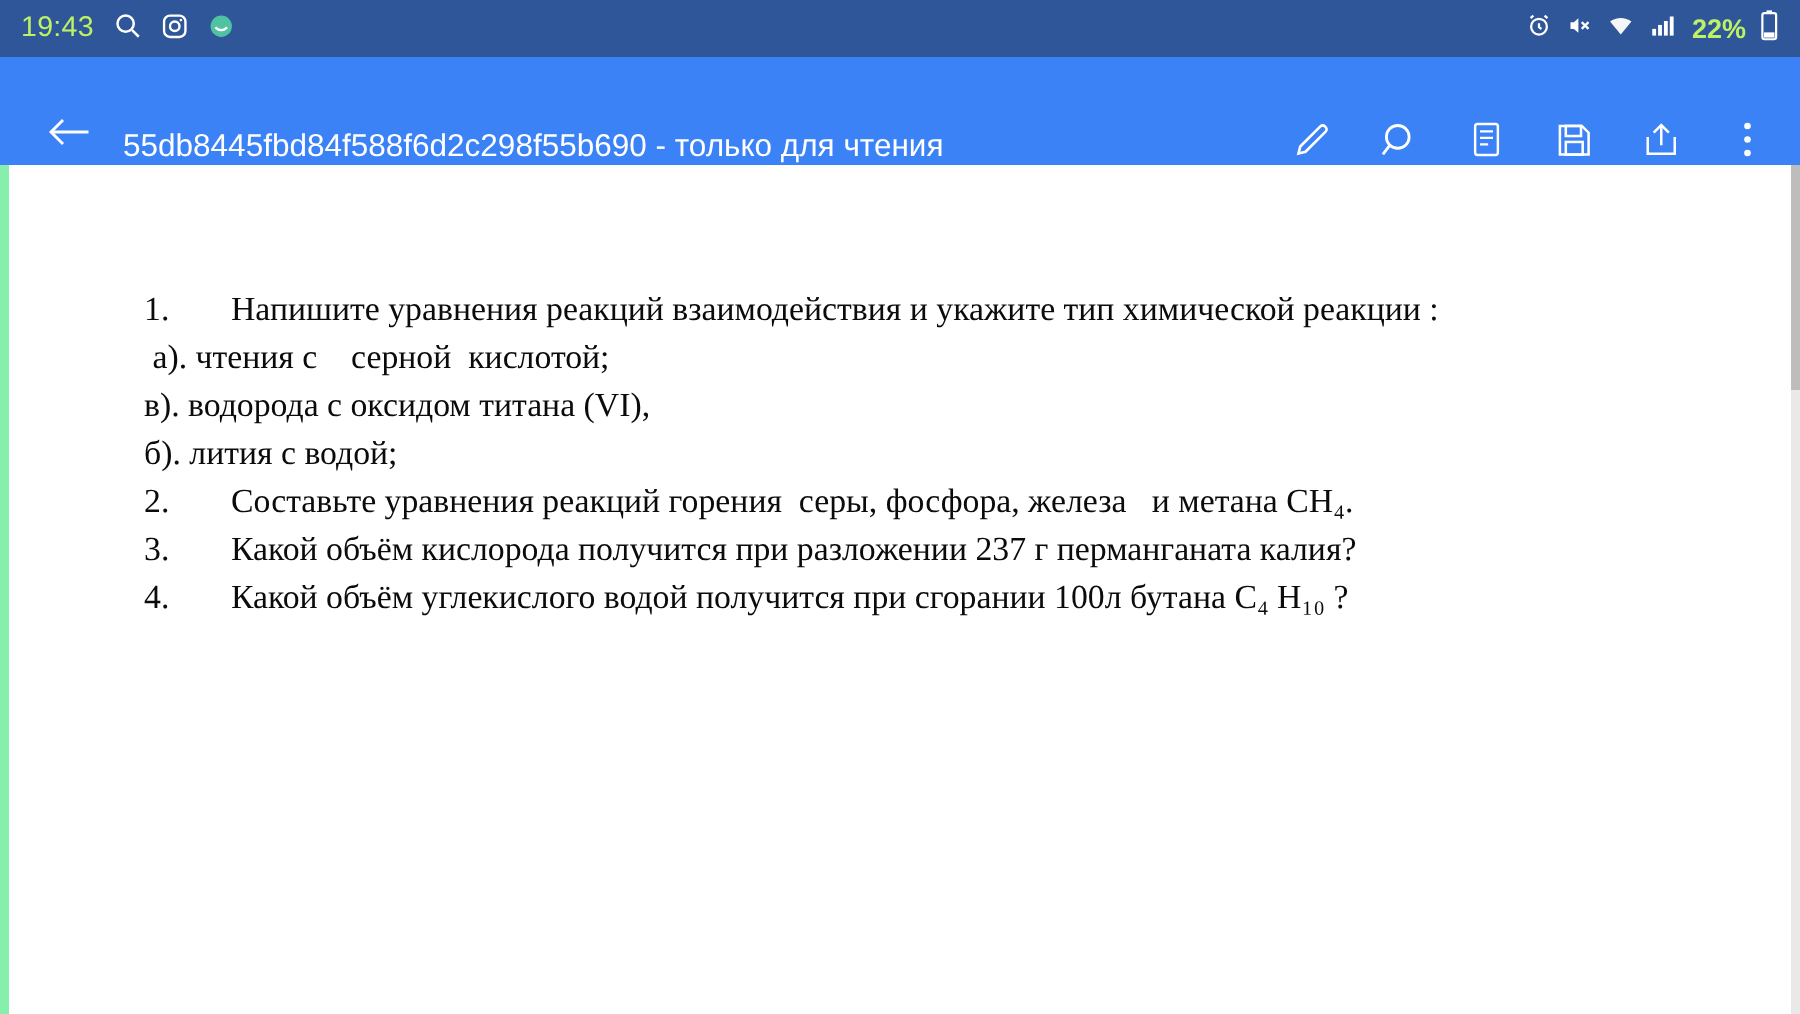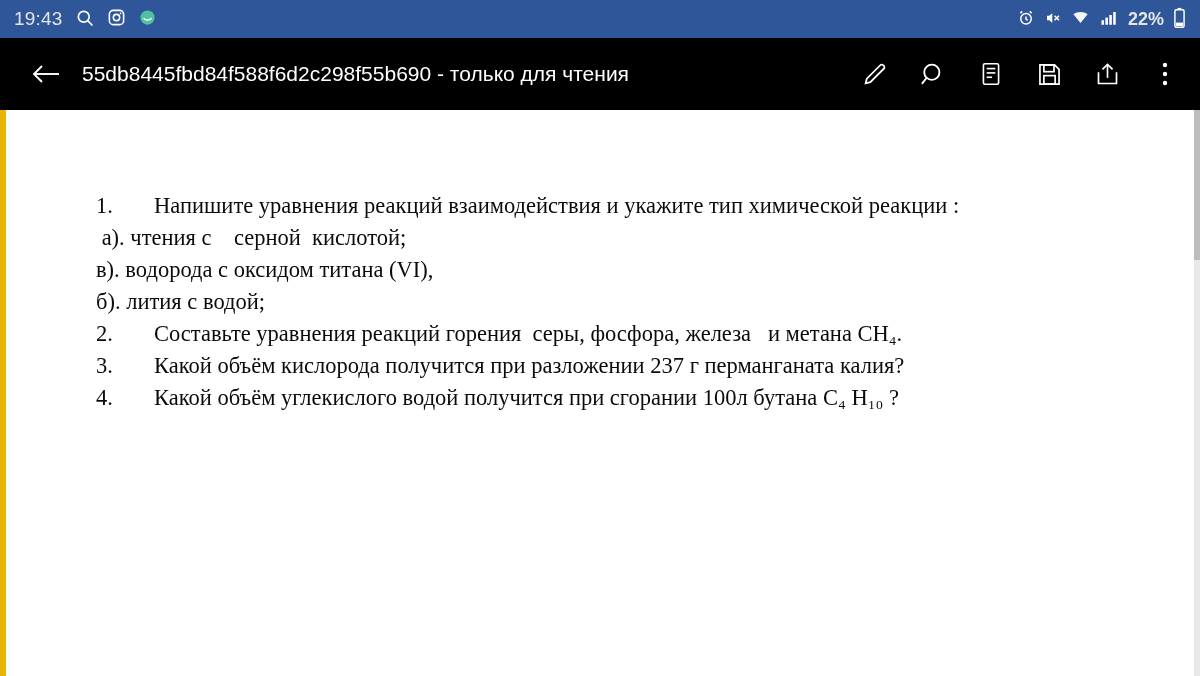--- a/index.html
+++ b/index.html
@@ -8,38 +8,38 @@
     background: #ffffff;
     font-family: "Liberation Sans", sans-serif;
     overflow: hidden;
   }
   .screen { width: 1200px; height: 676px; position: relative; display: flex; flex-direction: column; }
 
   
   .statusbar {
     height: 38px;
     background: #2e5699;
-    color: #e5e5e5;
+    color: #bef264;
     display: flex;
     align-items: center;
     padding: 0 14px;
     flex: 0 0 38px;
   }
   .status-left { display: flex; align-items: center; gap: 12px; }
   .status-clock { font-size: 19px; letter-spacing: .2px; }
   .status-right { margin-left: auto; display: flex; align-items: center; gap: 9px; font-weight: bold; }
   .status-battery-text { font-size: 18px; }
   .sicon { display: inline-block; line-height: 1; }
 
   
   .appbar {
     height: 72px;
-    background: #000000;
-    display: flex;
-    align-items: center;
+    background: #3b82f6;
+    display: flex;
+    align-items: flex-end;
     padding: 0 18px 0 24px;
     color: #fff;
     flex: 0 0 72px;
   }
   .back-arrow { width: 44px; height: 44px; display: flex; align-items: center; justify-content: center; }
   .app-title {
     font-size: 21px;
     margin-left: 14px;
     white-space: nowrap;
     overflow: hidden;
@@ -59,21 +59,21 @@
     padding: 0 30px;
     flex: 0 0 72px;
     border-bottom: 1px solid #e8dcbb;
   }
   .notice-text { color: #3f3f3f; font-size: 19px; }
   .notice-chevron { margin-left: auto; color: #5a5a5a; }
 
   
   .docwrap {
     flex: 1 1 auto;
-    background: #eab308;
+    background: #86efac;
     position: relative;
     display: flex;
     justify-content: center;
     padding-left: 6px;
     padding-right: 6px;
   }
   .page {
     background: #ffffff;
     width: 1188px;
     height: 100%;

